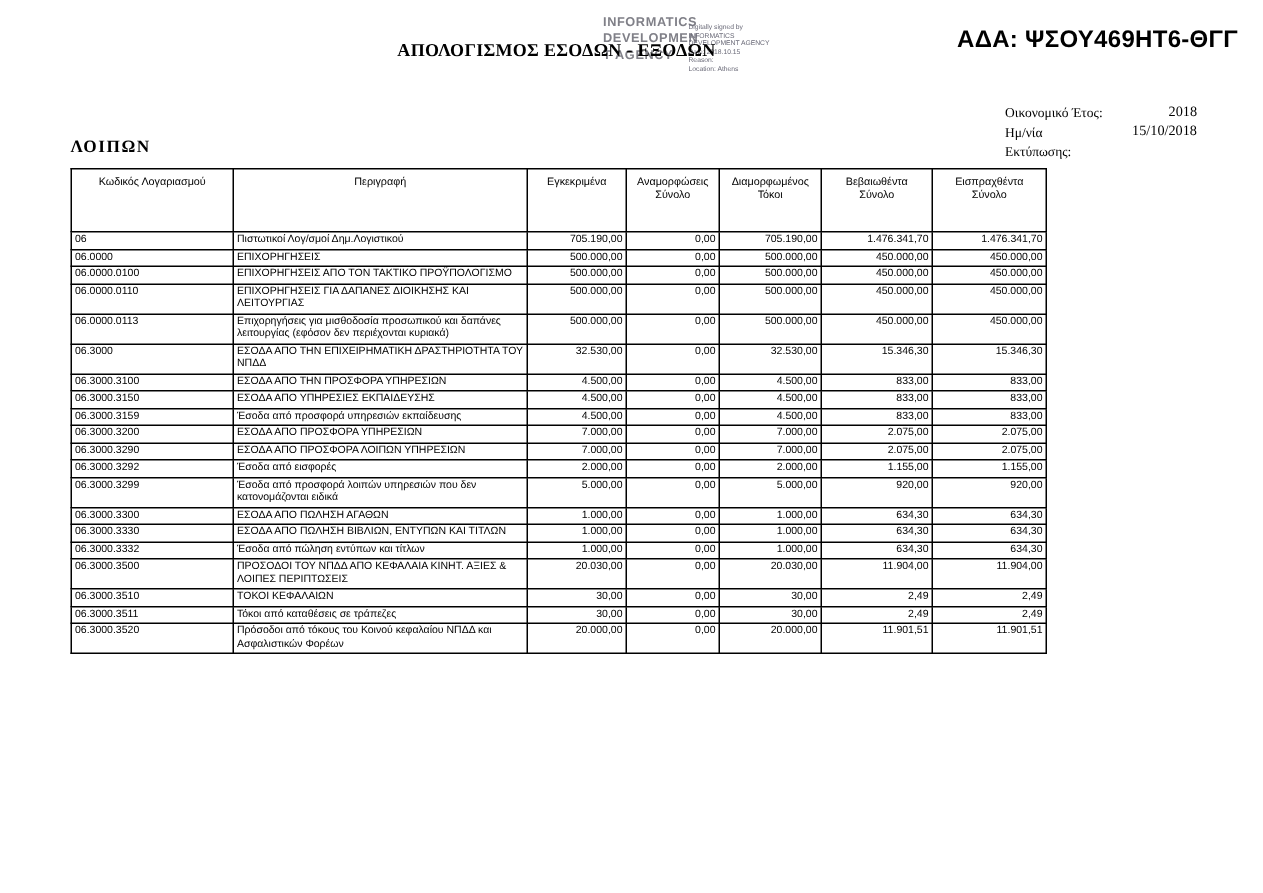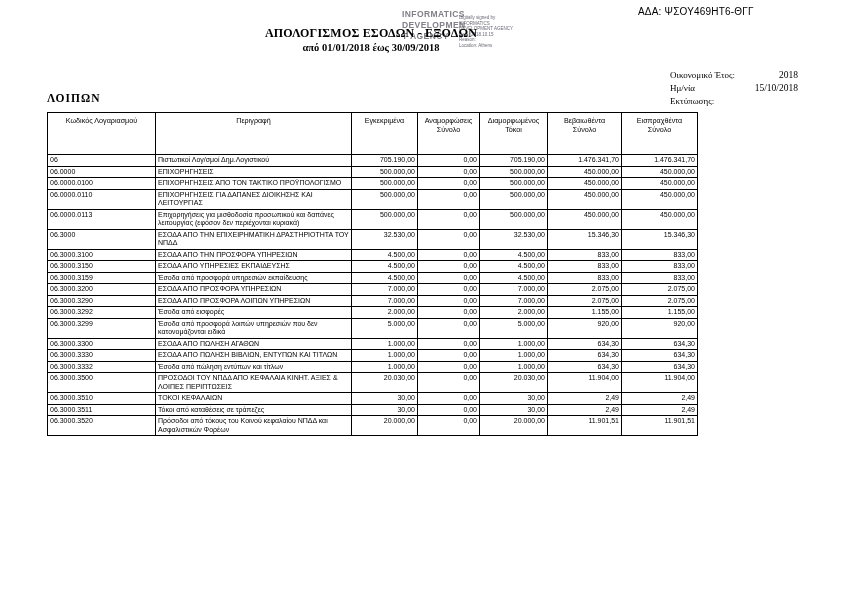--- a/index.html
+++ b/index.html
@@ -20,21 +20,21 @@
   }
   .stamp-agency {
     position:absolute; top:9px; left:402px; z-index:1;
     font-size:8.5px; line-height:11px; font-weight:bold; letter-spacing:.4px;
     color:#808088; white-space:pre-line;
   }
   .stamp-details {
     position:absolute; top:15px; left:459px; width:72px; z-index:1;
     font-size:4.5px; line-height:5.6px; color:#6a6a78; white-space:pre-line;
   }
-  .ada { position:absolute; top:6px; left:638px; font-size:10px; letter-spacing:.2px; }
+  .ada { position:absolute; top:18px; left:638px; font-size:16px; letter-spacing:.2px;font-weight:bold; }
   .meta { position:absolute; top:27px; left:670px; width:128px;margin-top:42px; }
   .meta-row { display:flex; justify-content:space-between; line-height:13px; }
   .meta-label { font-family:"Liberation Serif", serif; font-size:9px; }
   .meta-value { font-family:"Liberation Serif", serif; font-size:9.5px; font-weight:normal; }
   .section-title {
     position:absolute; top:92px; left:47px;
     font-family:"Liberation Serif", serif; font-weight:bold; font-size:11.5px; letter-spacing:1px;
   }
   table.report {
     position:absolute; top:112px; left:47px; width:650px;
@@ -58,21 +58,20 @@
 DEVELOPMEN
 T AGENCY</div>
   <div class="stamp-details">Digitally signed by
 INFORMATICS
 DEVELOPMENT AGENCY
 Date: 2018.10.15
 Reason:
 Location: Athens</div>
 
   <div class="doc-title">ΑΠΟΛΟΓΙΣΜΟΣ ΕΣΟΔΩΝ - ΕΞΟΔΩΝ</div>
-  <div class="doc-subtitle">από 01/01/2018 έως 30/09/2018</div>
 
   <div class="ada">ΑΔΑ: ΨΣΟΥ469ΗΤ6-ΘΓΓ</div>
 
   <div class="meta">
     <div class="meta-row">
       <span class="meta-label">Οικονομικό Έτος:</span>
       <span class="meta-value">2018</span>
     </div>
     <div class="meta-row">
       <span class="meta-label">Ημ/νία</span>

